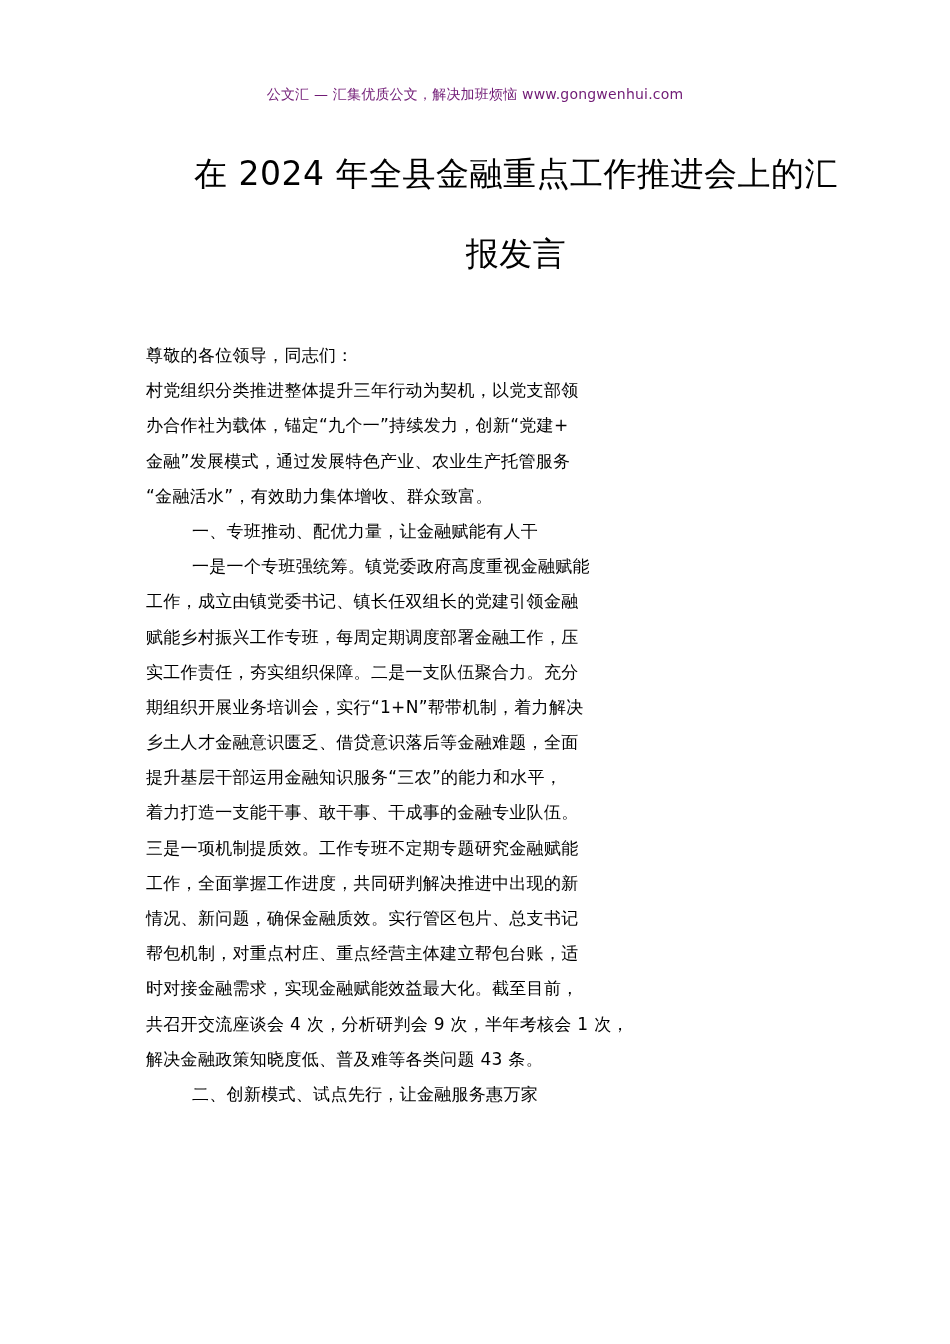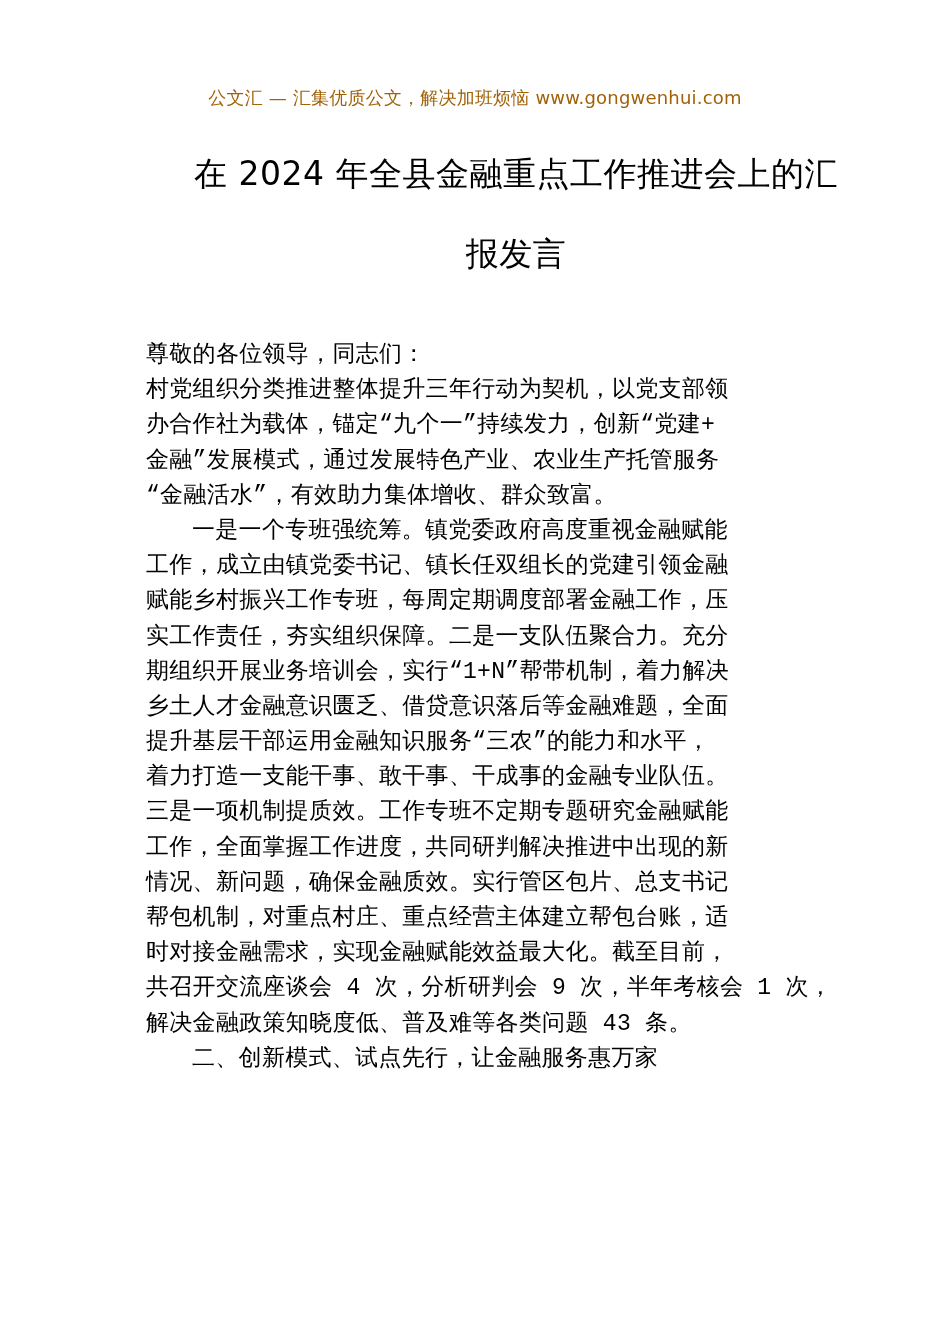--- a/index.html
+++ b/index.html
@@ -1,41 +1,42 @@
 <!DOCTYPE html>
 <html><head>
 <meta charset="utf-8">
 <style>
   html, body { margin: 0; padding: 0; background: #ffffff; }
   body { width: 950px; height: 1344px; position: relative; overflow: hidden;
          font-family: "DejaVu Sans", "Liberation Sans", sans-serif; color: #000; }
   .header-banner { position: absolute; top: 86px; left: 0; width: 950px; text-align: center;
-         font-size: 18px; color: #a16207; letter-spacing: 0.2px; }
+         font-size: 14px; color: #701a75; letter-spacing: 0.2px; }
   .title { position: absolute; left: 0; width: 950px; text-align: center;
          font-size: 33px; color: #000; letter-spacing: 0.5px; margin-left: 41px; }
   .title.l1 { top: 152px; }
   .title.l2 { top: 232px; }
   .body-text { position: absolute; left: 146px; top: 338px; width: 690px; }
-  .line { height: 35.2px; line-height: 35.2px; font-size: 23px; white-space: nowrap; letter-spacing: 0.3px; font-family: Liberation Mono, monospace; }
+  .line { height: 35.2px; line-height: 35.2px; font-size: 17px; white-space: nowrap; letter-spacing: 0.3px; }
   .indent { padding-left: 46px; }
 </style>
 </head>
 <body>
 
 <div class="header-banner">公文汇 — 汇集优质公文，解决加班烦恼 www.gongwenhui.com</div>
 
 <div class="title l1">在 2024 年全县金融重点工作推进会上的汇</div>
 <div class="title l2">报发言</div>
 
 <div class="body-text">
   <div class="line">尊敬的各位领导，同志们：</div>
   <div class="line">村党组织分类推进整体提升三年行动为契机，以党支部领</div>
   <div class="line">办合作社为载体，锚定“九个一”持续发力，创新“党建+</div>
   <div class="line">金融”发展模式，通过发展特色产业、农业生产托管服务</div>
   <div class="line">“金融活水”，有效助力集体增收、群众致富。</div>
+  <div class="line indent">一、专班推动、配优力量，让金融赋能有人干</div>
   <div class="line indent">一是一个专班强统筹。镇党委政府高度重视金融赋能</div>
   <div class="line">工作，成立由镇党委书记、镇长任双组长的党建引领金融</div>
   <div class="line">赋能乡村振兴工作专班，每周定期调度部署金融工作，压</div>
   <div class="line">实工作责任，夯实组织保障。二是一支队伍聚合力。充分</div>
   <div class="line">期组织开展业务培训会，实行“1+N”帮带机制，着力解决</div>
   <div class="line">乡土人才金融意识匮乏、借贷意识落后等金融难题，全面</div>
   <div class="line">提升基层干部运用金融知识服务“三农”的能力和水平，</div>
   <div class="line">着力打造一支能干事、敢干事、干成事的金融专业队伍。</div>
   <div class="line">三是一项机制提质效。工作专班不定期专题研究金融赋能</div>
   <div class="line">工作，全面掌握工作进度，共同研判解决推进中出现的新</div>

